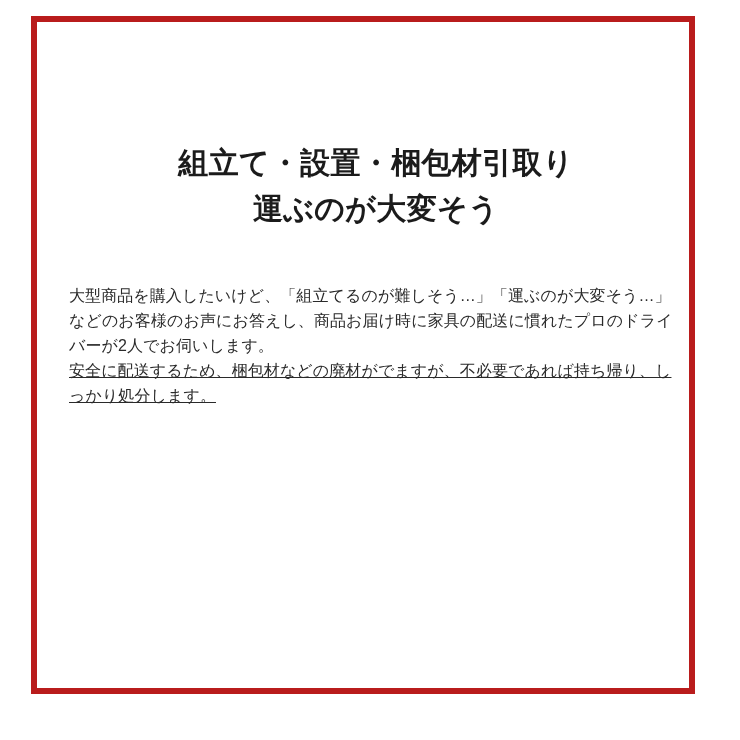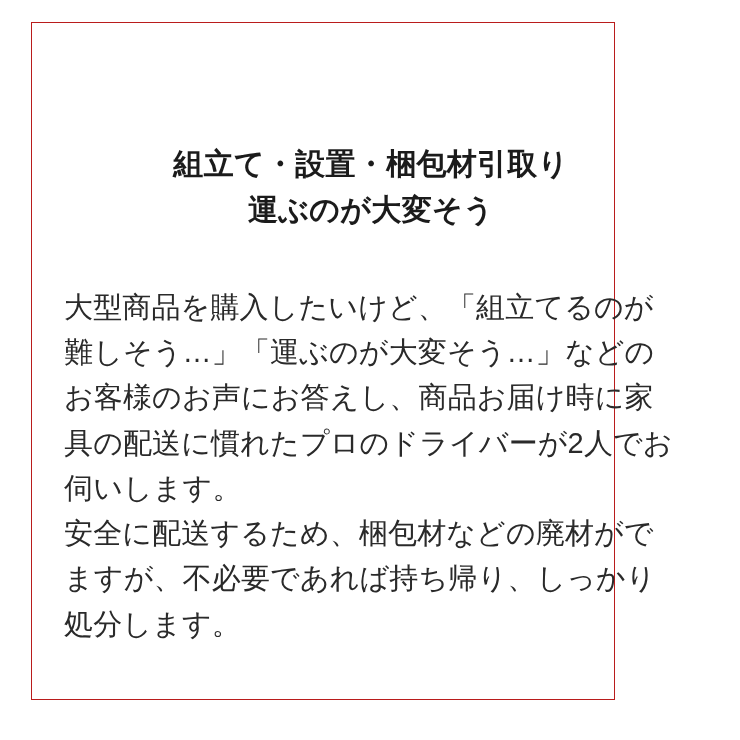--- a/index.html
+++ b/index.html
@@ -16,24 +16,24 @@
   .page {
     position: relative;
     width: 740px;
     height: 740px;
     background: #ffffff;
     box-sizing: border-box;
   }
   .frame {
     position: absolute;
     left: 31px;
-    top: 22px;
-    width: 584px;
+    top: 16px;
+    width: 664px;
     height: 678px;
-    border: 1px solid #b91c1c;
+    border: 6px solid #b91c1c;
     box-sizing: border-box;
     background: #ffffff;
   }
   .content {
     position: absolute;
     left: 0;
     top: 0;
     width: 678px;
     height: 678px;
     box-sizing: border-box;
@@ -54,31 +54,32 @@
   .headline .line {
     display: block;
     white-space: nowrap;
   }
   .body-copy {
     position: absolute;
     left: 32px;
     top: 262px;
     width: 614px;
     color: #2a2a2a;
-    font-size: 29px;
+    font-size: 16px;
     line-height: 1.56;
     font-weight: 400;
     letter-spacing: 0.005em;
     text-align: left;
   }
   .body-copy p {
     margin: 0;
   }
   .body-copy p + p {
     margin-top: 0;
+    text-decoration: underline;
   }
 </style>
 </head>
 <body>
 
 <div class="page">
   <div class="frame">
     <div class="content">
 
       <div class="headline">

